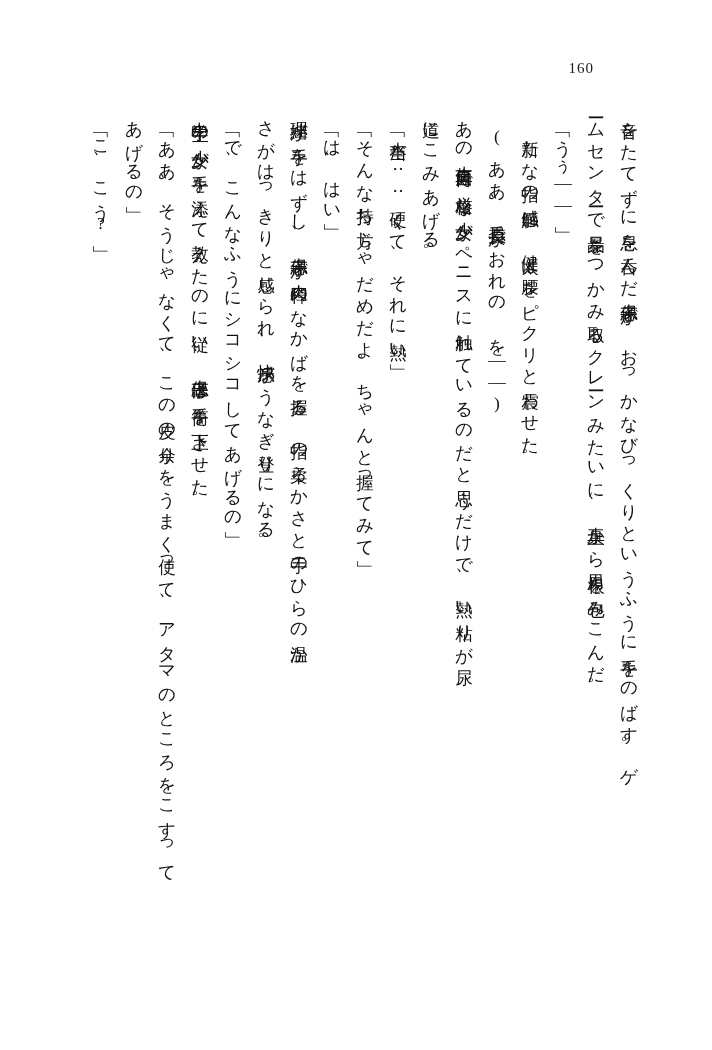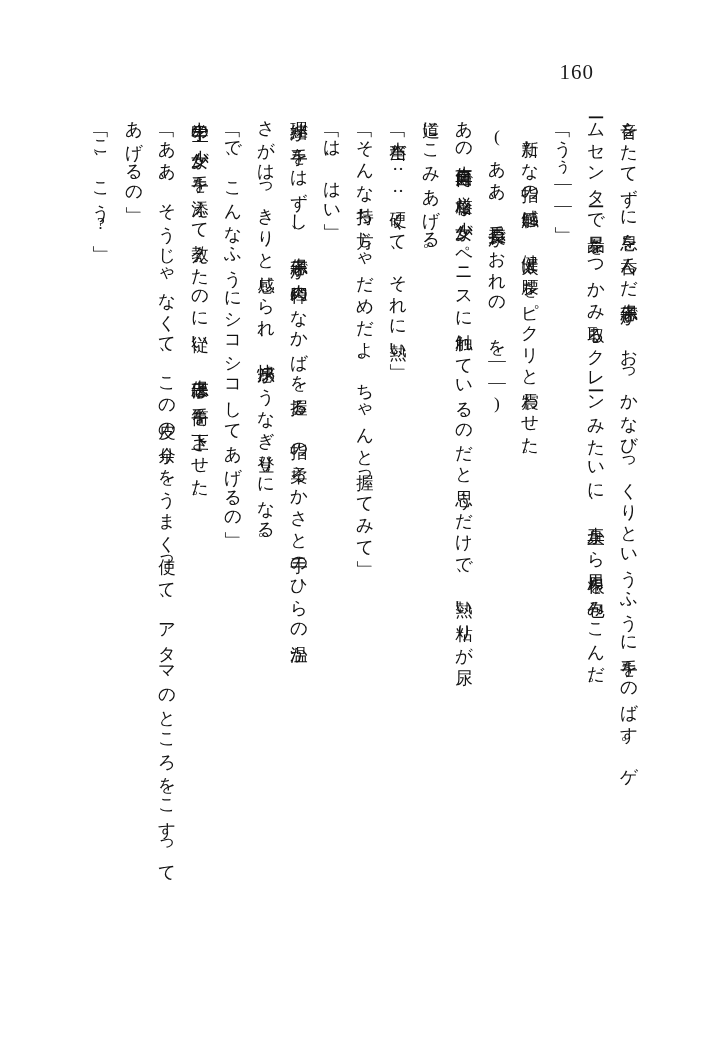--- a/index.html
+++ b/index.html
@@ -23,21 +23,21 @@
     width: 712px;
     height: 1050px;
     background: #ffffff;
   }
 
   
   .page-number {
     position: absolute;
     right: 118px;
     top: 60px;
-    font-size: 21px;
+    font-size: 15px;
     letter-spacing: 1px;
     color: #1a1a1a;
     font-family: "Liberation Serif", "DejaVu Serif", serif;
   }
 
   
   .text-block {
     position: absolute;
     top: 108px;
     left: 70px;

